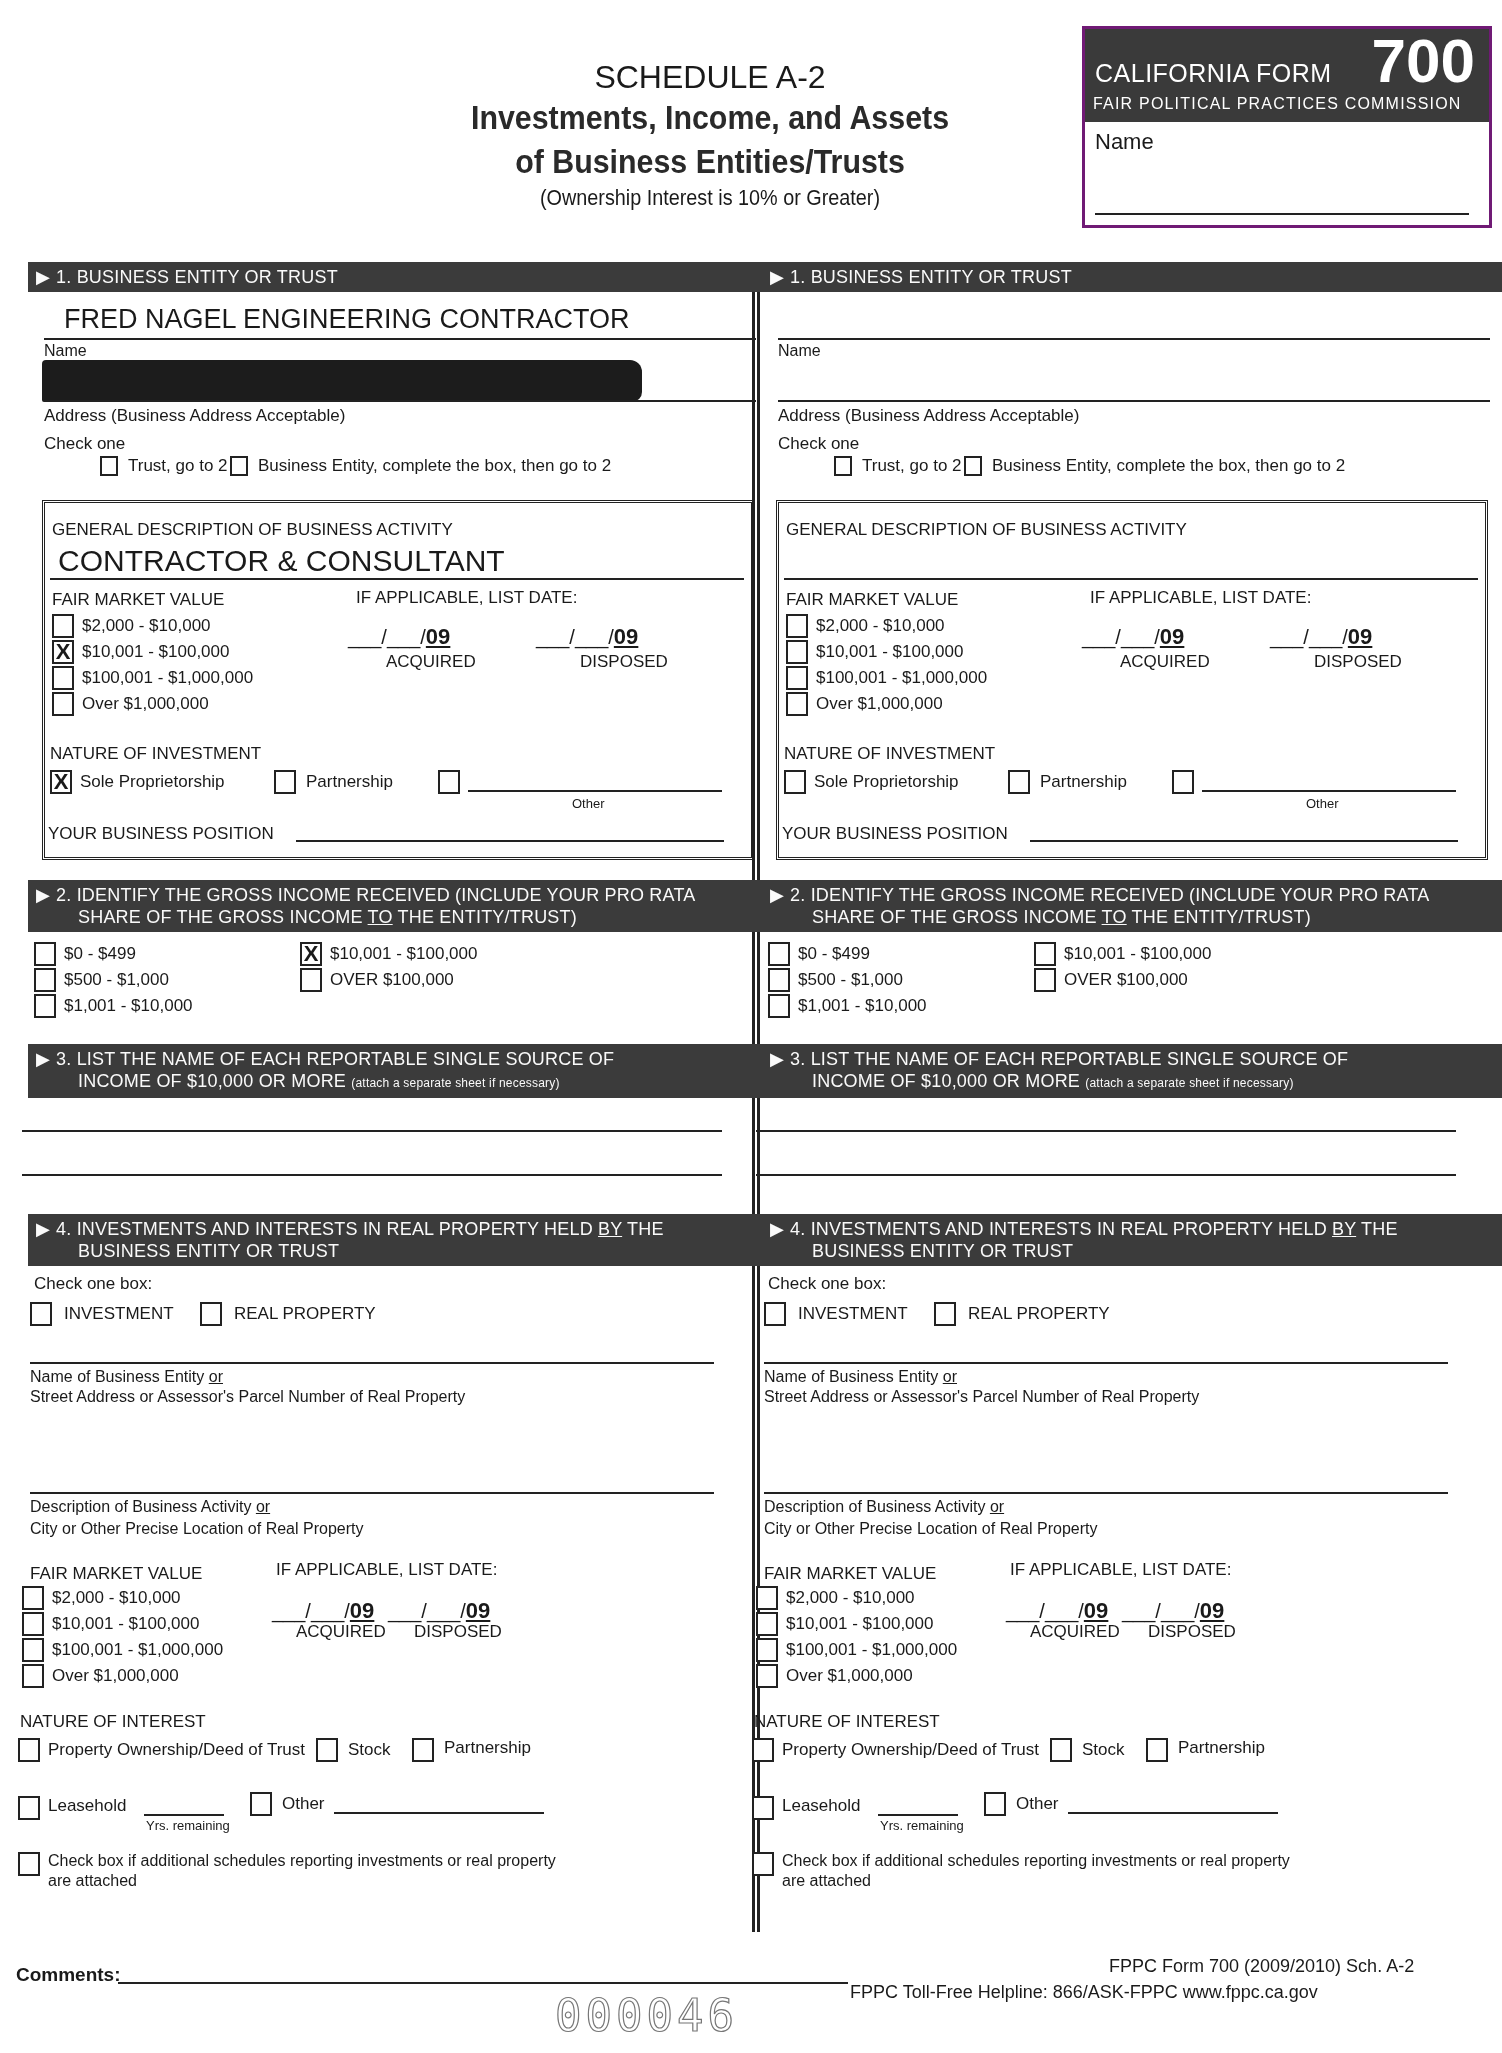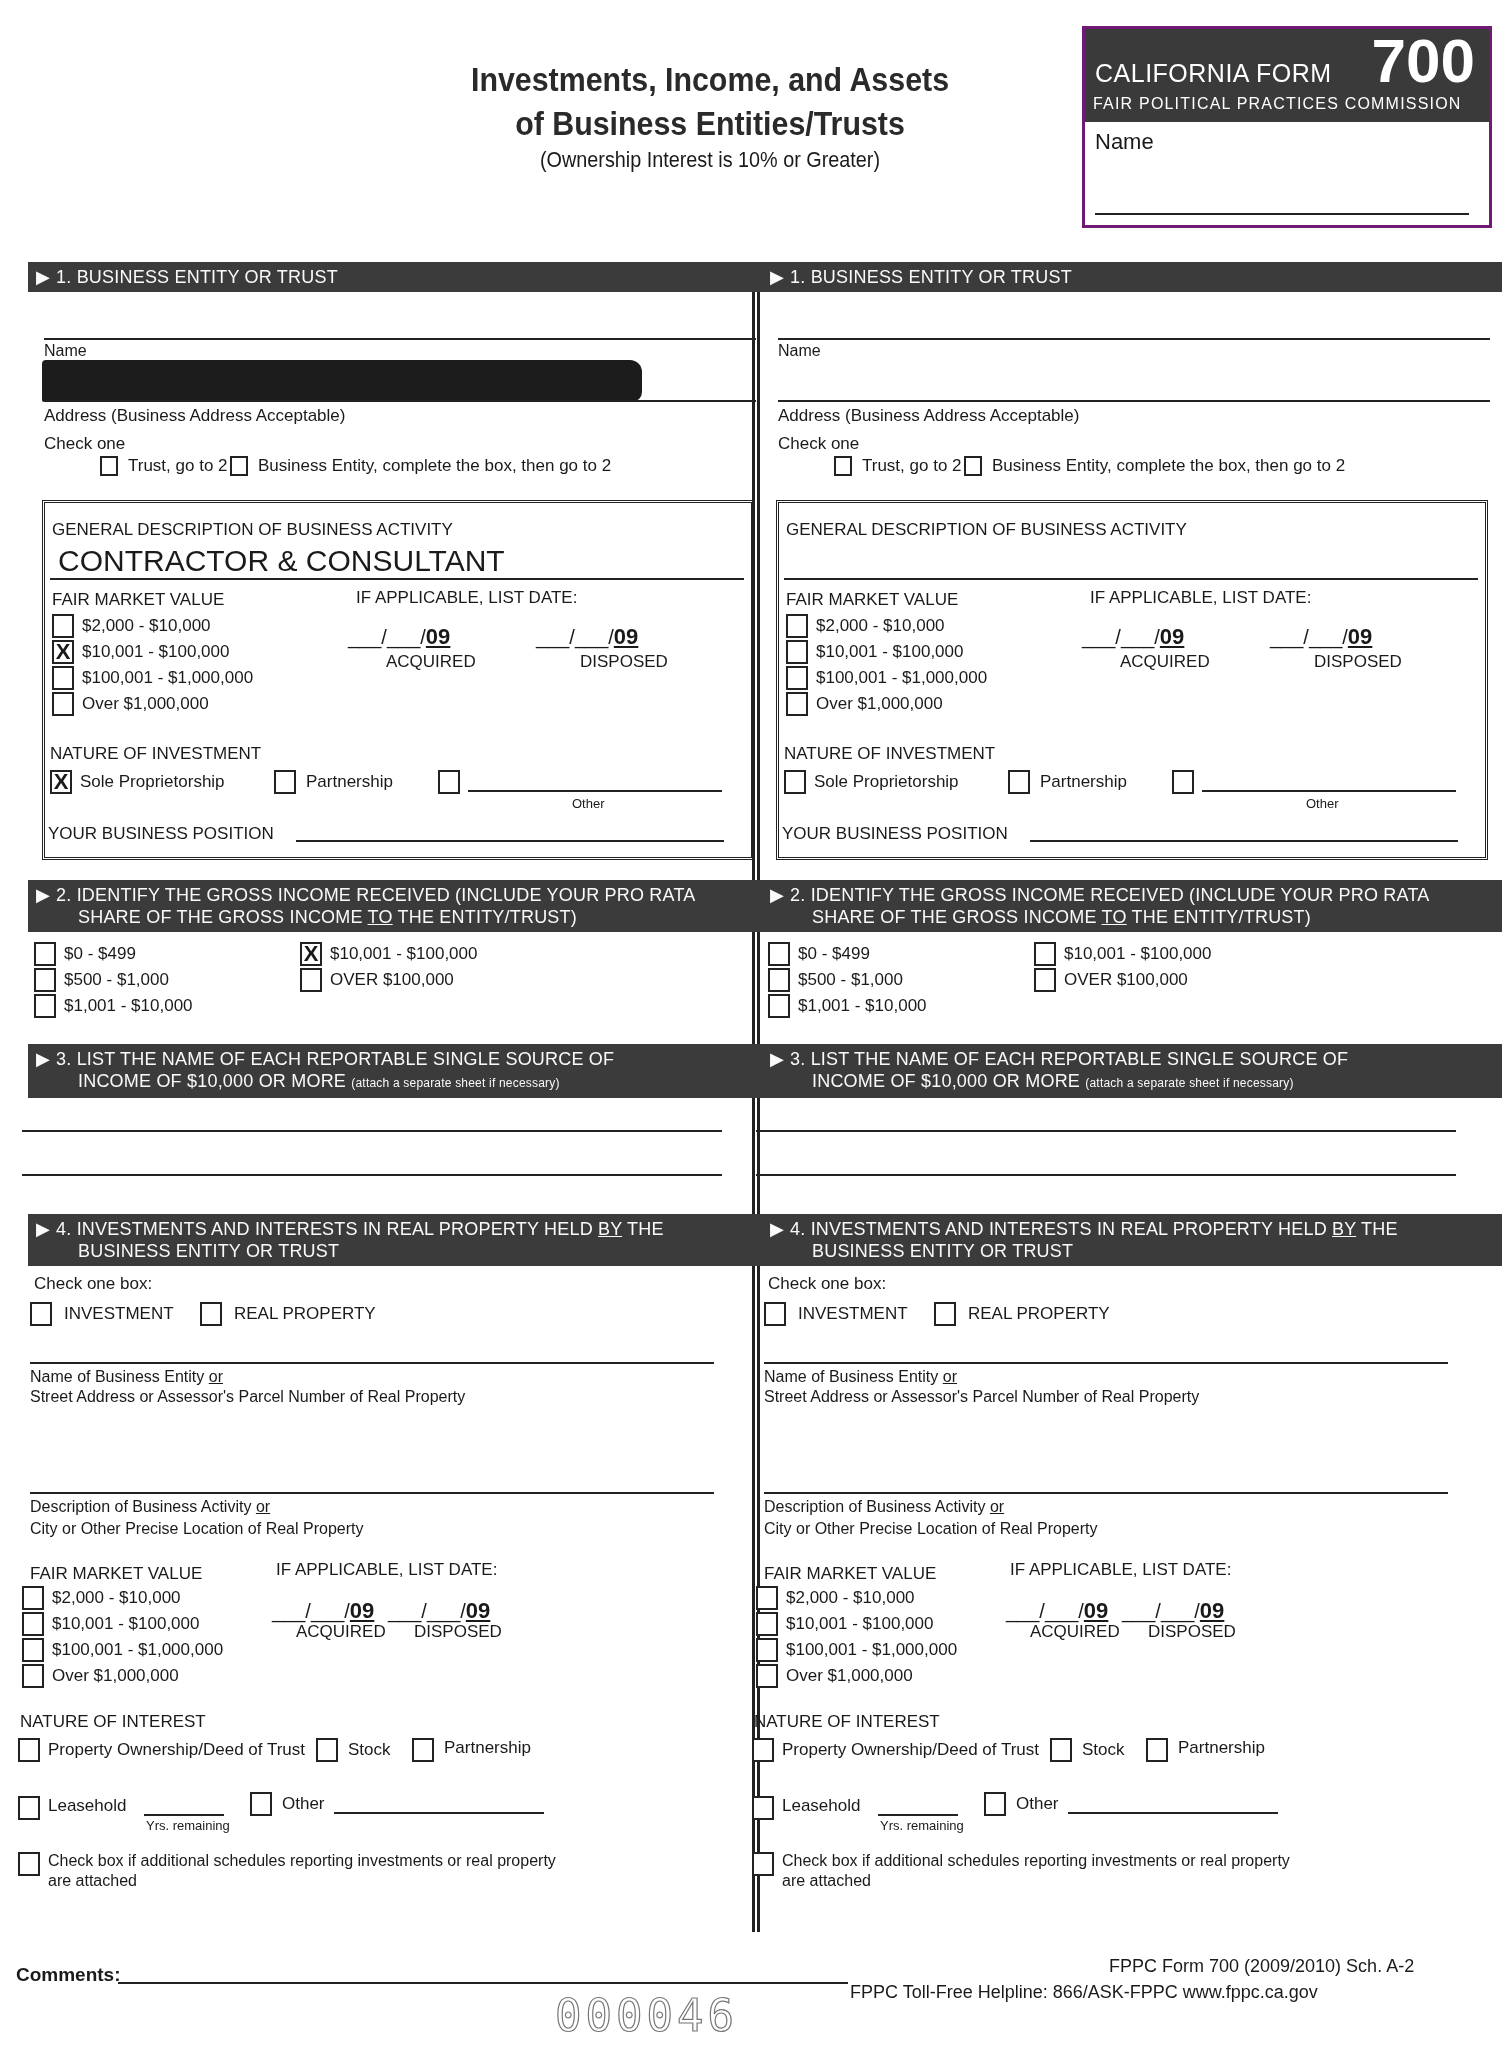--- a/index.html
+++ b/index.html
@@ -44,20 +44,21 @@
   .date-val { font-weight:bold; font-size:22px; }
   .sm { font-size:13px; }
 
   .footer-txt { position:absolute; font-size:19px; font-weight:bold; }
   .stamp { position:absolute; left:555px; top:1990px; font-size:44px; color:#fff; -webkit-text-stroke:1.2px #777; letter-spacing:4px; font-family:"DejaVu Sans Mono", monospace; }
 </style>
 </head>
 <body>
 
 <div class="abs title-block">
+  <div class="t1">SCHEDULE A-2</div>
   <div class="t2">Investments, Income, and Assets</div>
   <div class="t2">of Business Entities/Trusts</div>
   <div class="t3">(Ownership Interest is 10% or Greater)</div>
 </div>
 
 <div class="abs form-box">
   <div class="band">
     <span class="cf">CALIFORNIA FORM</span>
     <span class="num">700</span>
     <span class="fppc">FAIR POLITICAL PRACTICES COMMISSION</span>
@@ -66,20 +67,21 @@
   <div class="name-line"></div>
 </div>
 
 <div class="col-rule"></div>
 
 <div class="col left" id="col0">
 
   <div class="hdr" style="top:0;">
     <span class="arrow">▶</span><span>1. BUSINESS ENTITY OR TRUST</span>
   </div>
+  <div class="txt big" style="left:36px; top:42px;">FRED NAGEL ENGINEERING CONTRACTOR</div>
   <div class="line" style="left:16px; width:712px; top:76px;"></div>
   <div class="txt sm" style="left:16px; top:80px; font-size:16px;">Name</div>
   <div class="redact" style="left:14px; top:98px; width:600px; height:42px;"></div>
   <div class="line" style="left:16px; width:712px; top:138px;"></div>
   <div class="txt" style="left:16px; top:144px; font-size:17px;">
     <span>Address</span>
     <span class="it">(Business Address Acceptable)</span>
   </div>
   <div class="txt it" style="left:16px; top:172px; font-size:17px;">Check one</div>
   <div class="cb" style="left:72px; top:194px; width:18px; height:20px;"></div>

